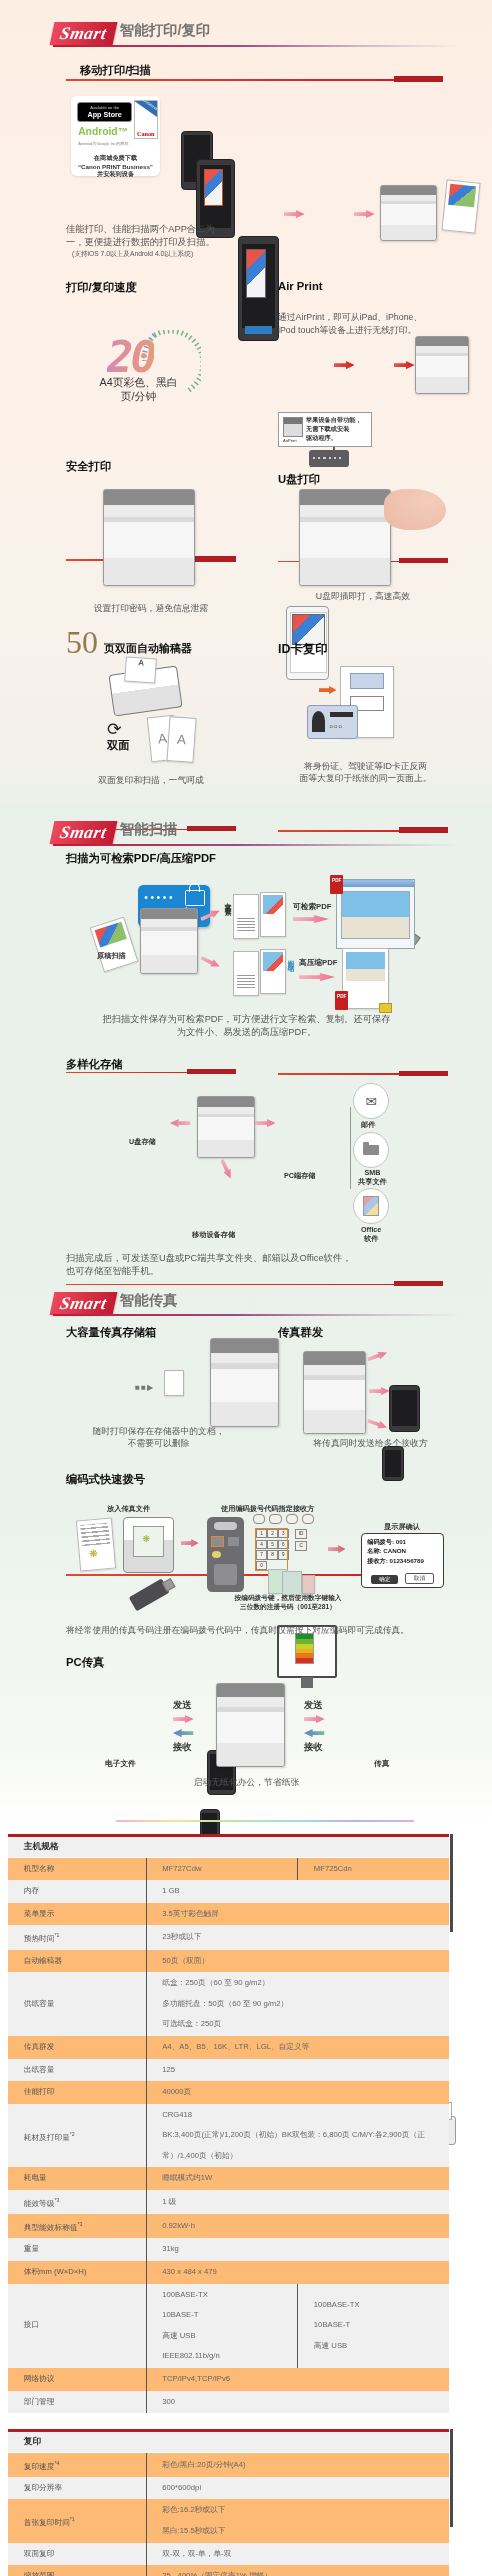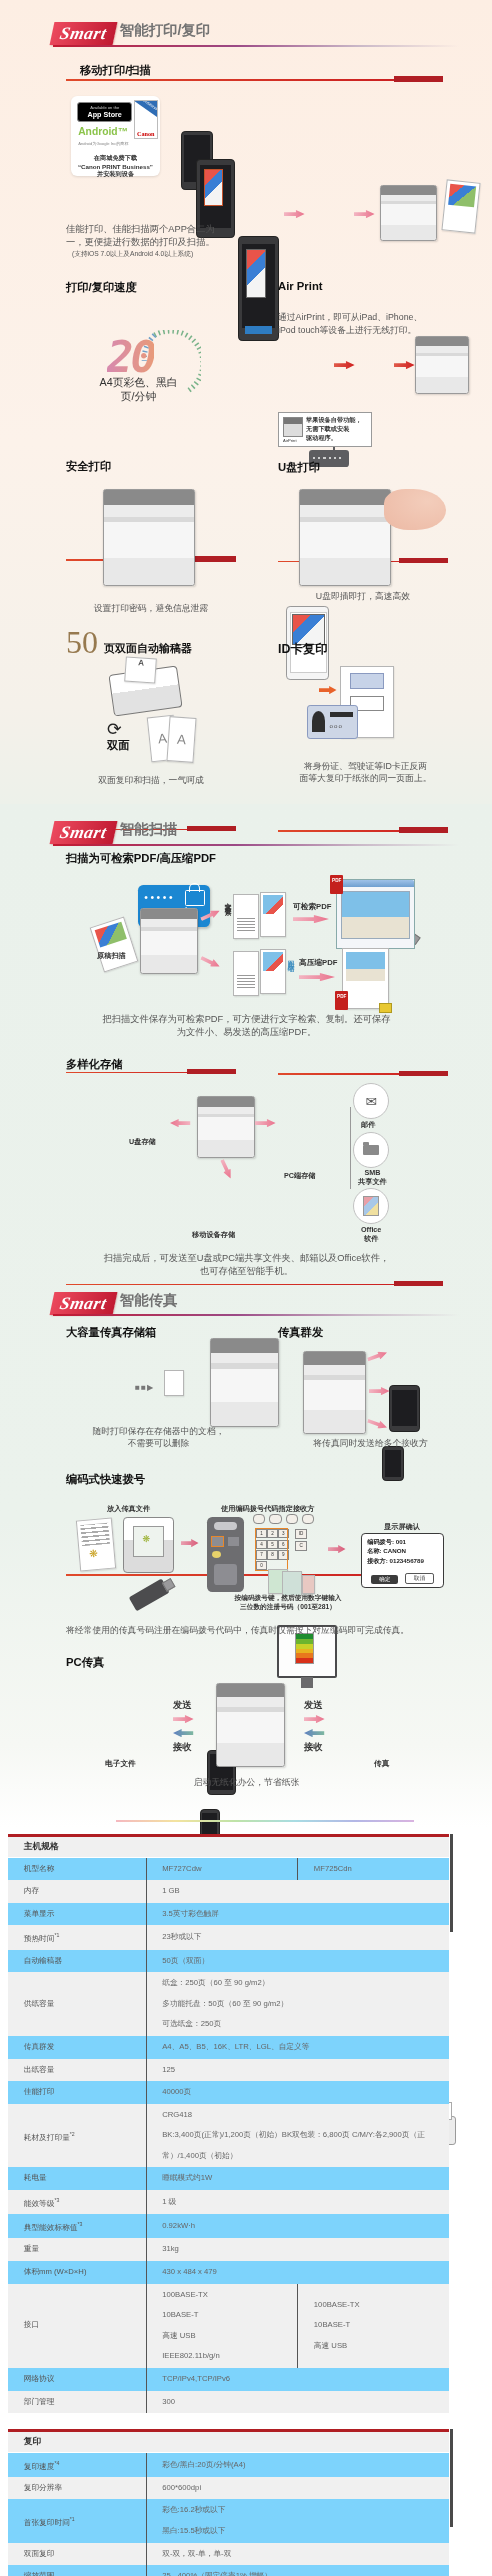--- a/index.html
+++ b/index.html
@@ -55,21 +55,21 @@
   .badge-dark{background:#000;border:0.5px solid #888;border-radius:3.1px;color:#fff;text-align:center}
   .android-green{color:#8bc34a;font-weight:bold}
   .flyer{background:#fff;border:0.5px solid #bbb;position:relative;overflow:hidden}
   .flyer .ribbon{position:absolute;right:-9.3px;top:-3.1px;width:31px;height:13.4px;background:#2f6db5;transform:rotate(35deg);color:#fff;font-size:4.1px;text-align:center;line-height:13.4px;font-style:italic}
   .flyer .canon{position:absolute;left:0;right:0;bottom:1px;color:#c00;font-weight:bold;font-size:6.2px;text-align:center;font-family:"Liberation Serif",serif}
   .callout{background:#fff;border:0.5px solid #9a9a9a}
   
   .num20{font-size:44px;font-weight:bold;font-style:italic;background:linear-gradient(90deg,#d789ae,#e89a7a);-webkit-background-clip:text;background-clip:text;color:transparent;font-family:"DejaVu Sans Mono",monospace;letter-spacing:-3.1px}
   .num50{font-size:32px;color:#96794f;font-family:"Liberation Serif","DejaVu Serif",serif;font-weight:normal}
   
-  .spec{margin:0 44px 0 8.2px;border-top:3.1px solid #b01e23;background:#7dd3fc;position:relative}
+  .spec{margin:0 44px 0 8.2px;border-top:3.1px solid #b01e23;background:#fdba74;position:relative}
   .spec .band{background:#f0f0f0;font-size:8.8px;font-weight:bold;color:#333;padding:0 0 0 15.5px;line-height:19.6px;border-bottom:1px solid #fff}
   .spec .row{display:flex;align-items:stretch}
   .spec .row.alt{background:#f0f0f0}
   .spec .lab{width:122px;padding:0 0 0 15.5px;color:#555;font-size:7.7px;line-height:20.6px;flex:0 0 auto;align-self:center}
   .spec .lab sup{font-size:5.2px}
   .spec .vals{flex:1;display:flex;border-left:1.5px solid #555}
   .spec .val{padding:1px 5.2px 1px 15.5px;color:#666;font-size:7.7px;line-height:20.6px;white-space:pre-line;flex:1;align-self:center}
   .spec .val+.val{border-left:1.5px solid #555;align-self:stretch;display:flex;align-items:center}
   .spec .thumb{position:absolute;right:-4.1px;top:-3.1px;width:3.1px;height:98px;background:#4a4a4a}
   .gap{height:16px}
@@ -180,21 +180,21 @@
     <div class="abs" style="left:4.1px;top:25px;font-size:4.1px;color:#333">AirPrint</div>
     <div class="abs" style="left:27px;top:2.6px;font-size:6.2px;font-weight:bold;color:#333;white-space:pre-line;line-height:1.45">苹果设备自带功能，
 无需下载或安装
 驱动程序。</div>
   </div>
 
   <div class="abs h3" style="left:66px;top:459px">安全打印</div>
   <div class="abs redline" style="left:66px;top:474px;width:170px">
       <div class="block"></div>
     </div>
-  <div class="abs h3" style="left:278px;top:460px">U盘打印</div>
+  <div class="abs h3" style="left:278px;top:472px">U盘打印</div>
   <div class="abs redline" style="left:278px;top:474px;width:170px">
       <div class="block"></div>
     </div>
 
   <div class="abs printer" style="left:103px;top:489px;width:90px;height:95px"></div>
   <div class="abs pwd" style="left:138px;top:527px;width:72px;height:42px">
     <div class="dots">•••••</div>
     <div class="txt">Password</div>
     <div class="lock"></div>
   </div>
@@ -324,21 +324,21 @@
       <div class="folder" style="width:15.5px;height:10.3px"></div>
     </div>
   <div class="abs lbl" style="left:358px;top:1168px;white-space:pre-line">SMB
 共享文件</div>
   <div class="abs circle" style="left:353px;top:1188px;width:34px;height:34px">
       <div style="width:13.4px;height:17.5px;background:linear-gradient(135deg,#e8a0a8 0 30%,#a8c8e8 30% 60%,#f0e0a0 60% 100%);border:0.5px solid #999"></div>
     </div>
   <div class="abs lbl" style="left:361px;top:1225px;white-space:pre-line">Office
 软件</div>
 
-  <div class="abs para" style="left:66px;top:1252px;width:361px;text-align:center">扫描完成后，可发送至U盘或PC端共享文件夹、邮箱以及Office软件，
+  <div class="abs para" style="left:66px;top:1252px;width:361px;text-align:left">扫描完成后，可发送至U盘或PC端共享文件夹、邮箱以及Office软件，
 也可存储至智能手机。</div>
 
   <div class="abs" style="left:52px;top:1291px">
     <span class="smart-logo"><span>Smart</span></span><span class="smart-title">智能传真</span>
   </div>
   <div class="abs grad-line" style="left:53px;top:1314px;width:406px"></div>
 
   <div class="abs h3" style="left:66px;top:1325px">大容量传真存储箱</div>
   <div class="abs redline" style="left:66px;top:1342px;width:170px">
       <div class="block"></div>

